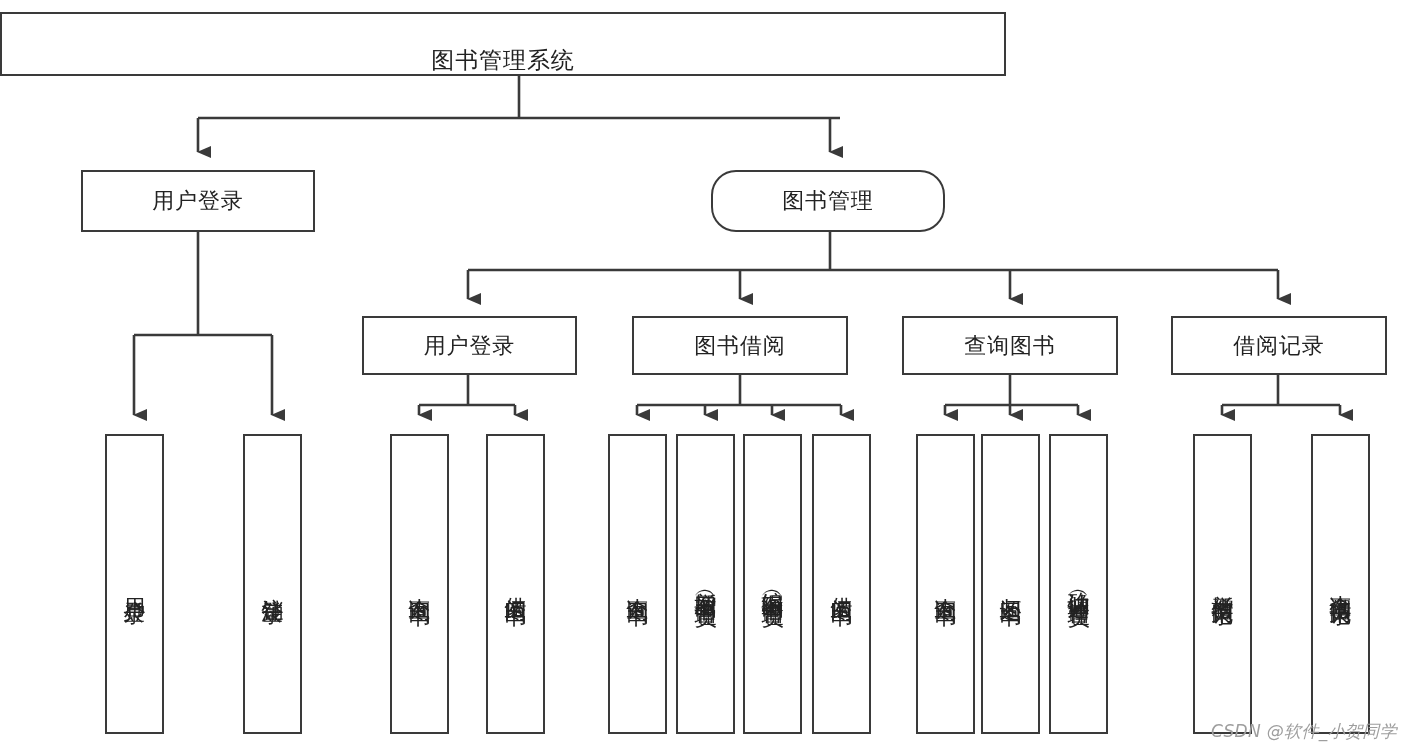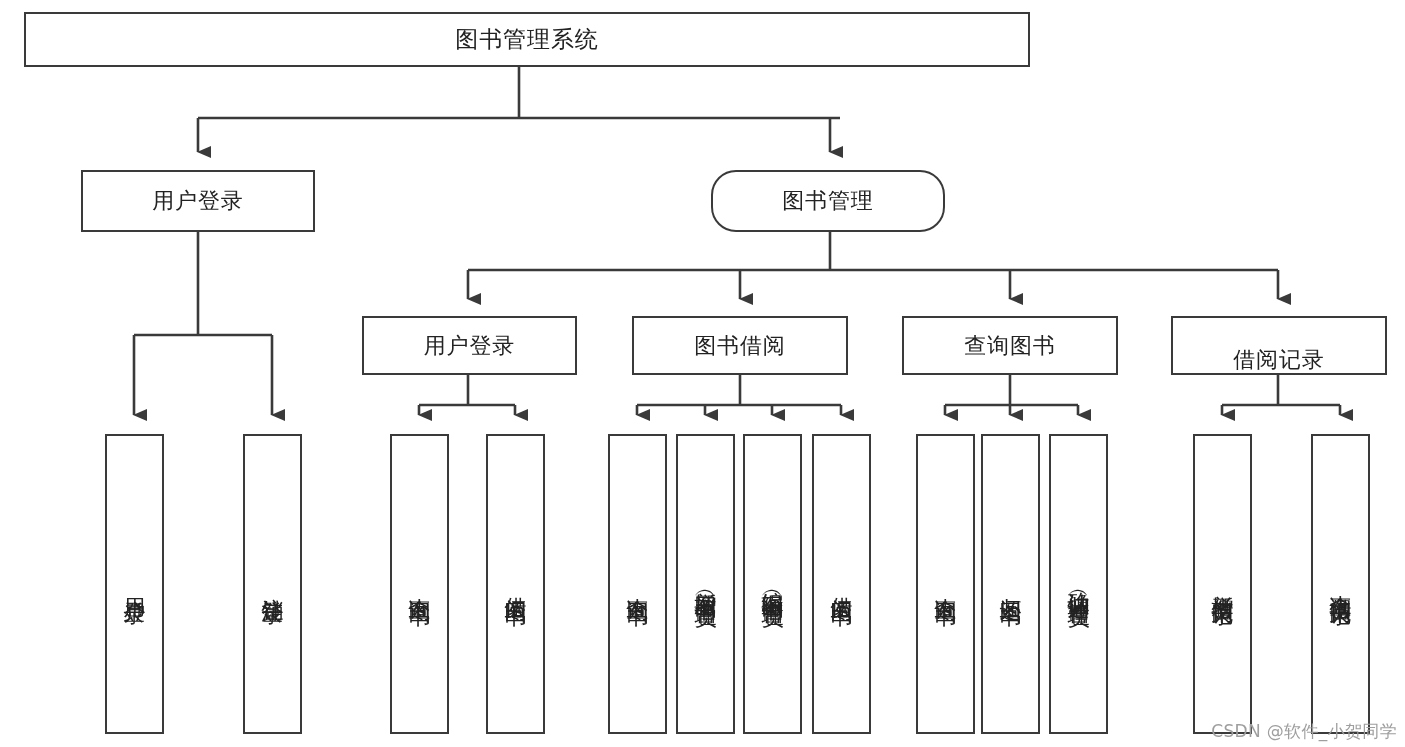--- a/index.html
+++ b/index.html
@@ -65,20 +65,21 @@
   }
   #watermark {
     position: absolute;
     right: 8px;
     bottom: 4px;
     font-size: 17px;
     color: #9e9e9e;
     letter-spacing: 0.02em;
     white-space: nowrap;
     z-index: 3;
+    font-style: italic;
   }
 </style>
 </head>
 <body>
 
 <div id="canvas">
 
   <svg id="edges" viewBox="0 0 1405 747" xmlns="http://www.w3.org/2000/svg">
     <defs>
       <marker id="arrow" viewBox="0 0 12 14" refX="6" refY="13" markerWidth="12" markerHeight="14" orient="auto-start-reverse" markerUnits="userSpaceOnUse">
@@ -122,41 +123,41 @@
       <path d="M 1010 405 L 1010 415" marker-end="url(#arrow)"></path>
       <path d="M 1078 405 L 1078 415" marker-end="url(#arrow)"></path>
 
       <path d="M 1278 375 L 1278 405"></path>
       <path d="M 1222 405 L 1340 405"></path>
       <path d="M 1222 405 L 1222 415" marker-end="url(#arrow)"></path>
       <path d="M 1340 405 L 1340 415" marker-end="url(#arrow)"></path>
     </g>
   </svg>
 
-  <div class="node horiz root" style="left:24px; top:12px; width:1006px; height:55px;">
+  <div class="node horiz root" style="left:0; top:12px; width:1006px; height:64px;align-items:flex-end;">
     <span class="label">图书管理系统</span>
   </div>
 
   <div class="node horiz" style="left:81px; top:170px; width:234px; height:62px;">
     <span class="label">用户登录</span>
   </div>
   <div class="node horiz" style="left:711px; top:170px; width:234px; height:62px;border-radius:25px;">
     <span class="label">图书管理</span>
   </div>
 
   <div class="node horiz" style="left:362px; top:316px; width:215px; height:59px;">
     <span class="label">用户登录</span>
   </div>
   <div class="node horiz" style="left:632px; top:316px; width:216px; height:59px;justify-content:center;">
     <span class="label">图书借阅</span>
   </div>
   <div class="node horiz" style="left:902px; top:316px; width:216px; height:59px;">
     <span class="label">查询图书</span>
   </div>
-  <div class="node horiz" style="left:1171px; top:316px; width:216px; height:59px;align-items:flex-end;">
+  <div class="node horiz" style="left:1171px; top:316px; width:216px; height:59px;">
     <span class="label">借阅记录</span>
   </div>
 
   <div class="node vert" style="left:105px; top:434px; width:59px; height:300px;">
     <span class="label">用户登录</span>
   </div>
   <div class="node vert" style="left:243px; top:434px; width:59px; height:300px;">
     <span class="label">注销登录</span>
   </div>
 

